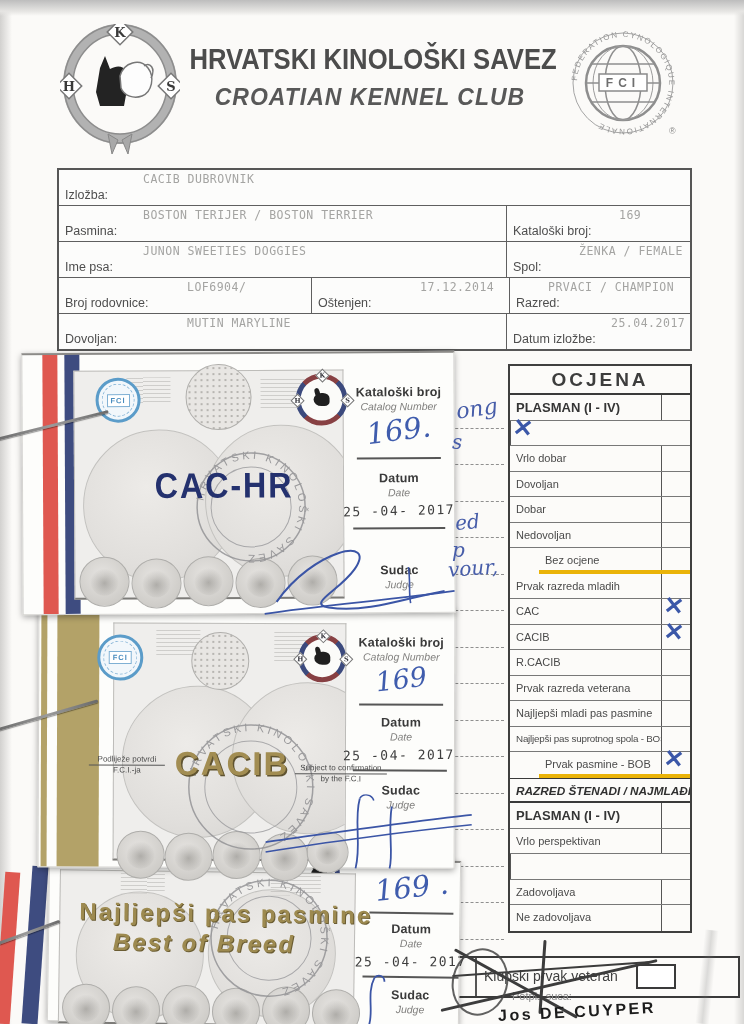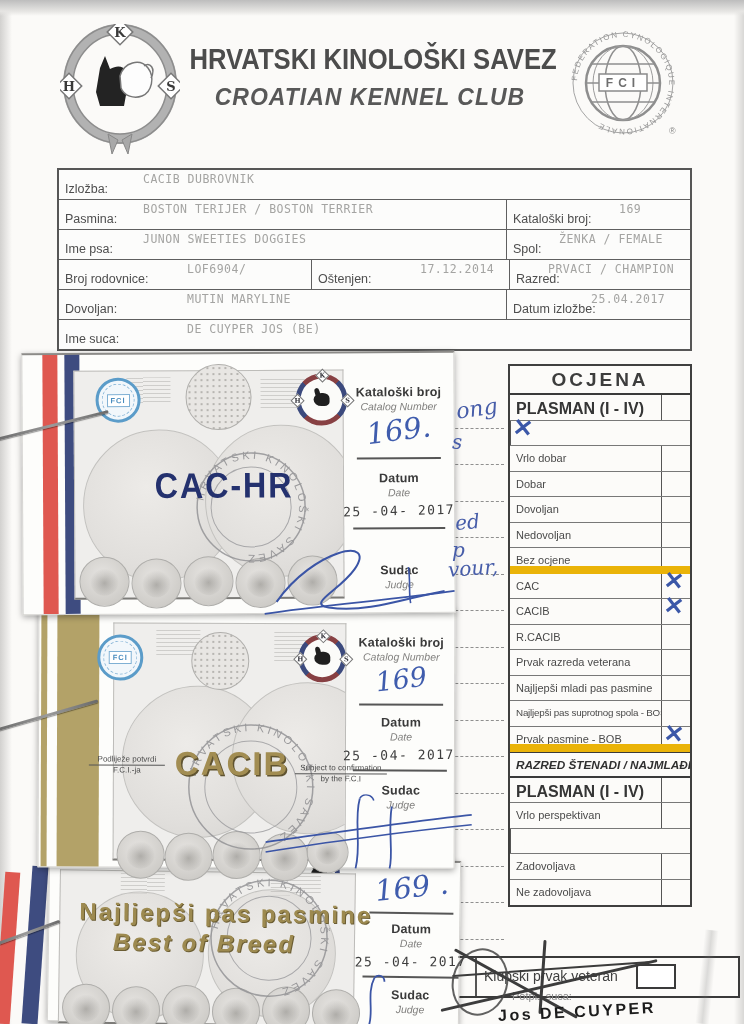--- a/index.html
+++ b/index.html
@@ -34,24 +34,24 @@
   
   .critique{position:absolute;left:440px;top:392px;width:64px;height:562px;z-index:2;}
   .dash-line{height:36.5px;border-bottom:1px dashed #8f8f8f;box-sizing:border-box;}
   .hand{position:absolute;color:#475da9;font-family:"DejaVu Serif",serif;font-style:italic;z-index:55;white-space:nowrap;}
 
   
   .ocjena{position:absolute;left:508px;top:364px;width:184px;border:2px solid #3f3f3f;box-sizing:border-box;background:#fcfbf9;z-index:3;}
   .oc-title{height:29px;border-bottom:2px solid #3a3a3a;text-align:center;font-weight:bold;font-size:19px;letter-spacing:3px;color:#3d3d3d;padding-top:3px;box-sizing:border-box;}
   .oc-row{display:flex;height:25.5px;border-bottom:1px solid #787878;box-sizing:border-box;position:relative;}
   .oc-row:last-child{border-bottom:none;}
-  .oc-thick{border-bottom:8px solid #eab308;}
+  .oc-thick{border-bottom:4px solid #eab308;margin-left:29px;}
   .oc-label{flex:1;font-size:11px;color:#4a4a4a;padding:6px 0 0 6px;white-space:nowrap;overflow:hidden;}
   .oc-small{font-size:9.8px;letter-spacing:-.2px;}
-  .oc-sub .oc-label{font-weight:bold;font-size:16px;padding-top:5px;color:#353535;}
+  .oc-sub .oc-label{font-weight:bold;font-size:13px;padding-top:5px;color:#353535;}
   .oc-section{border-top:1px solid #3a3a3a;border-bottom:2px solid #3a3a3a;}
   .oc-section .oc-label{font-weight:bold;font-style:italic;font-size:11.8px;padding-top:5px;color:#303030;}
   .oc-cell{width:28px;border-left:1.5px solid #555;position:relative;overflow:visible;}
   .oc-x{position:absolute;left:2px;top:-5px;font-size:24px;font-weight:bold;color:#3b57a8;transform:rotate(7deg);line-height:1;}
 
   
   .klupski{position:absolute;left:446px;top:956px;width:294px;height:42px;border:2.5px solid #3a3a3a;box-sizing:border-box;background:#fcfbf9;z-index:3;}
   .klupski-divider{position:absolute;left:27px;top:0;width:1.5px;height:100%;background:#555;}
   .klupski-label{position:absolute;left:36px;top:10px;font-size:14px;color:#3f3f3f;}
   .klupski-box{position:absolute;left:188px;top:6px;width:40px;height:25px;border:2px solid #3a3a3a;box-sizing:border-box;background:#fff;}
@@ -161,21 +161,21 @@
         <span class="f-value" style="left:112px">169</span>
       </div>
     </div>
     <div class="f-row">
       <div class="f-cell f-grow">
         <span class="f-label">Ime psa:</span>
         <span class="f-value" style="left:84px">JUNON SWEETIES DOGGIES</span>
       </div>
       <div class="f-cell f-right bl">
         <span class="f-label">Spol:</span>
-        <span class="f-value" style="left:52px">ŽENKA / FEMALE</span>
+        <span class="f-value" style="left:72px">ŽENKA / FEMALE</span>
       </div>
     </div>
     <div class="f-row">
       <div class="f-cell f-c1">
         <span class="f-label">Broj rodovnice:</span>
         <span class="f-value" style="left:128px">LOF6904/</span>
       </div>
       <div class="f-cell f-mid bl">
         <span class="f-label">Oštenjen:</span>
         <span class="f-value" style="left:108px">17.12.2014</span>
@@ -185,27 +185,21 @@
         <span class="f-value" style="left:38px">PRVACI / CHAMPION</span>
       </div>
     </div>
     <div class="f-row">
       <div class="f-cell f-grow">
         <span class="f-label">Dovoljan:</span>
         <span class="f-value" style="left:128px">MUTIN MARYLINE</span>
       </div>
       <div class="f-cell f-right bl">
         <span class="f-label">Datum izložbe:</span>
-        <span class="f-value" style="left:84px">25.04.2017</span>
-      </div>
-    </div>
-    <div class="f-row">
-      <div class="f-cell f-grow">
-        <span class="f-label">Ime suca:</span>
-        <span class="f-value" style="left:128px">DE CUYPER JOS (BE)</span>
+        <span class="f-value" style="left:104px">25.04.2017</span>
       </div>
     </div>
   </div>
 
   <div class="critique" id="critique-lines">
       <div class="dash-line"></div>
       <div class="dash-line"></div>
       <div class="dash-line"></div>
       <div class="dash-line"></div>
       <div class="dash-line"></div>
@@ -236,33 +230,37 @@
         <div class="oc-row">
           <span class="oc-cell">
             <span class="oc-x">✕</span>
           </span>
         </div>
         <div class="oc-row">
           <span class="oc-label">Vrlo dobar</span>
           <span class="oc-cell"></span>
         </div>
         <div class="oc-row">
+          <span class="oc-label">Dovoljan</span>
+          <span class="oc-cell"></span>
+        </div>
+        <div class="oc-row">
           <span class="oc-label">Dobar</span>
-          <span class="oc-cell"></span>
-        </div>
-        <div class="oc-row">
-          <span class="oc-label">Dovoljan</span>
           <span class="oc-cell"></span>
         </div>
         <div class="oc-row">
           <span class="oc-label">Nedovoljan</span>
           <span class="oc-cell"></span>
         </div>
         <div class="oc-row oc-thick">
           <span class="oc-label">Bez ocjene</span>
+          <span class="oc-cell"></span>
+        </div>
+        <div class="oc-row">
+          <span class="oc-label">Prvak razreda mladih</span>
           <span class="oc-cell"></span>
         </div>
         <div class="oc-row">
           <span class="oc-label">CAC</span>
           <span class="oc-cell">
             <span class="oc-x">✕</span>
           </span>
         </div>
         <div class="oc-row">
           <span class="oc-label">CACIB</span>

